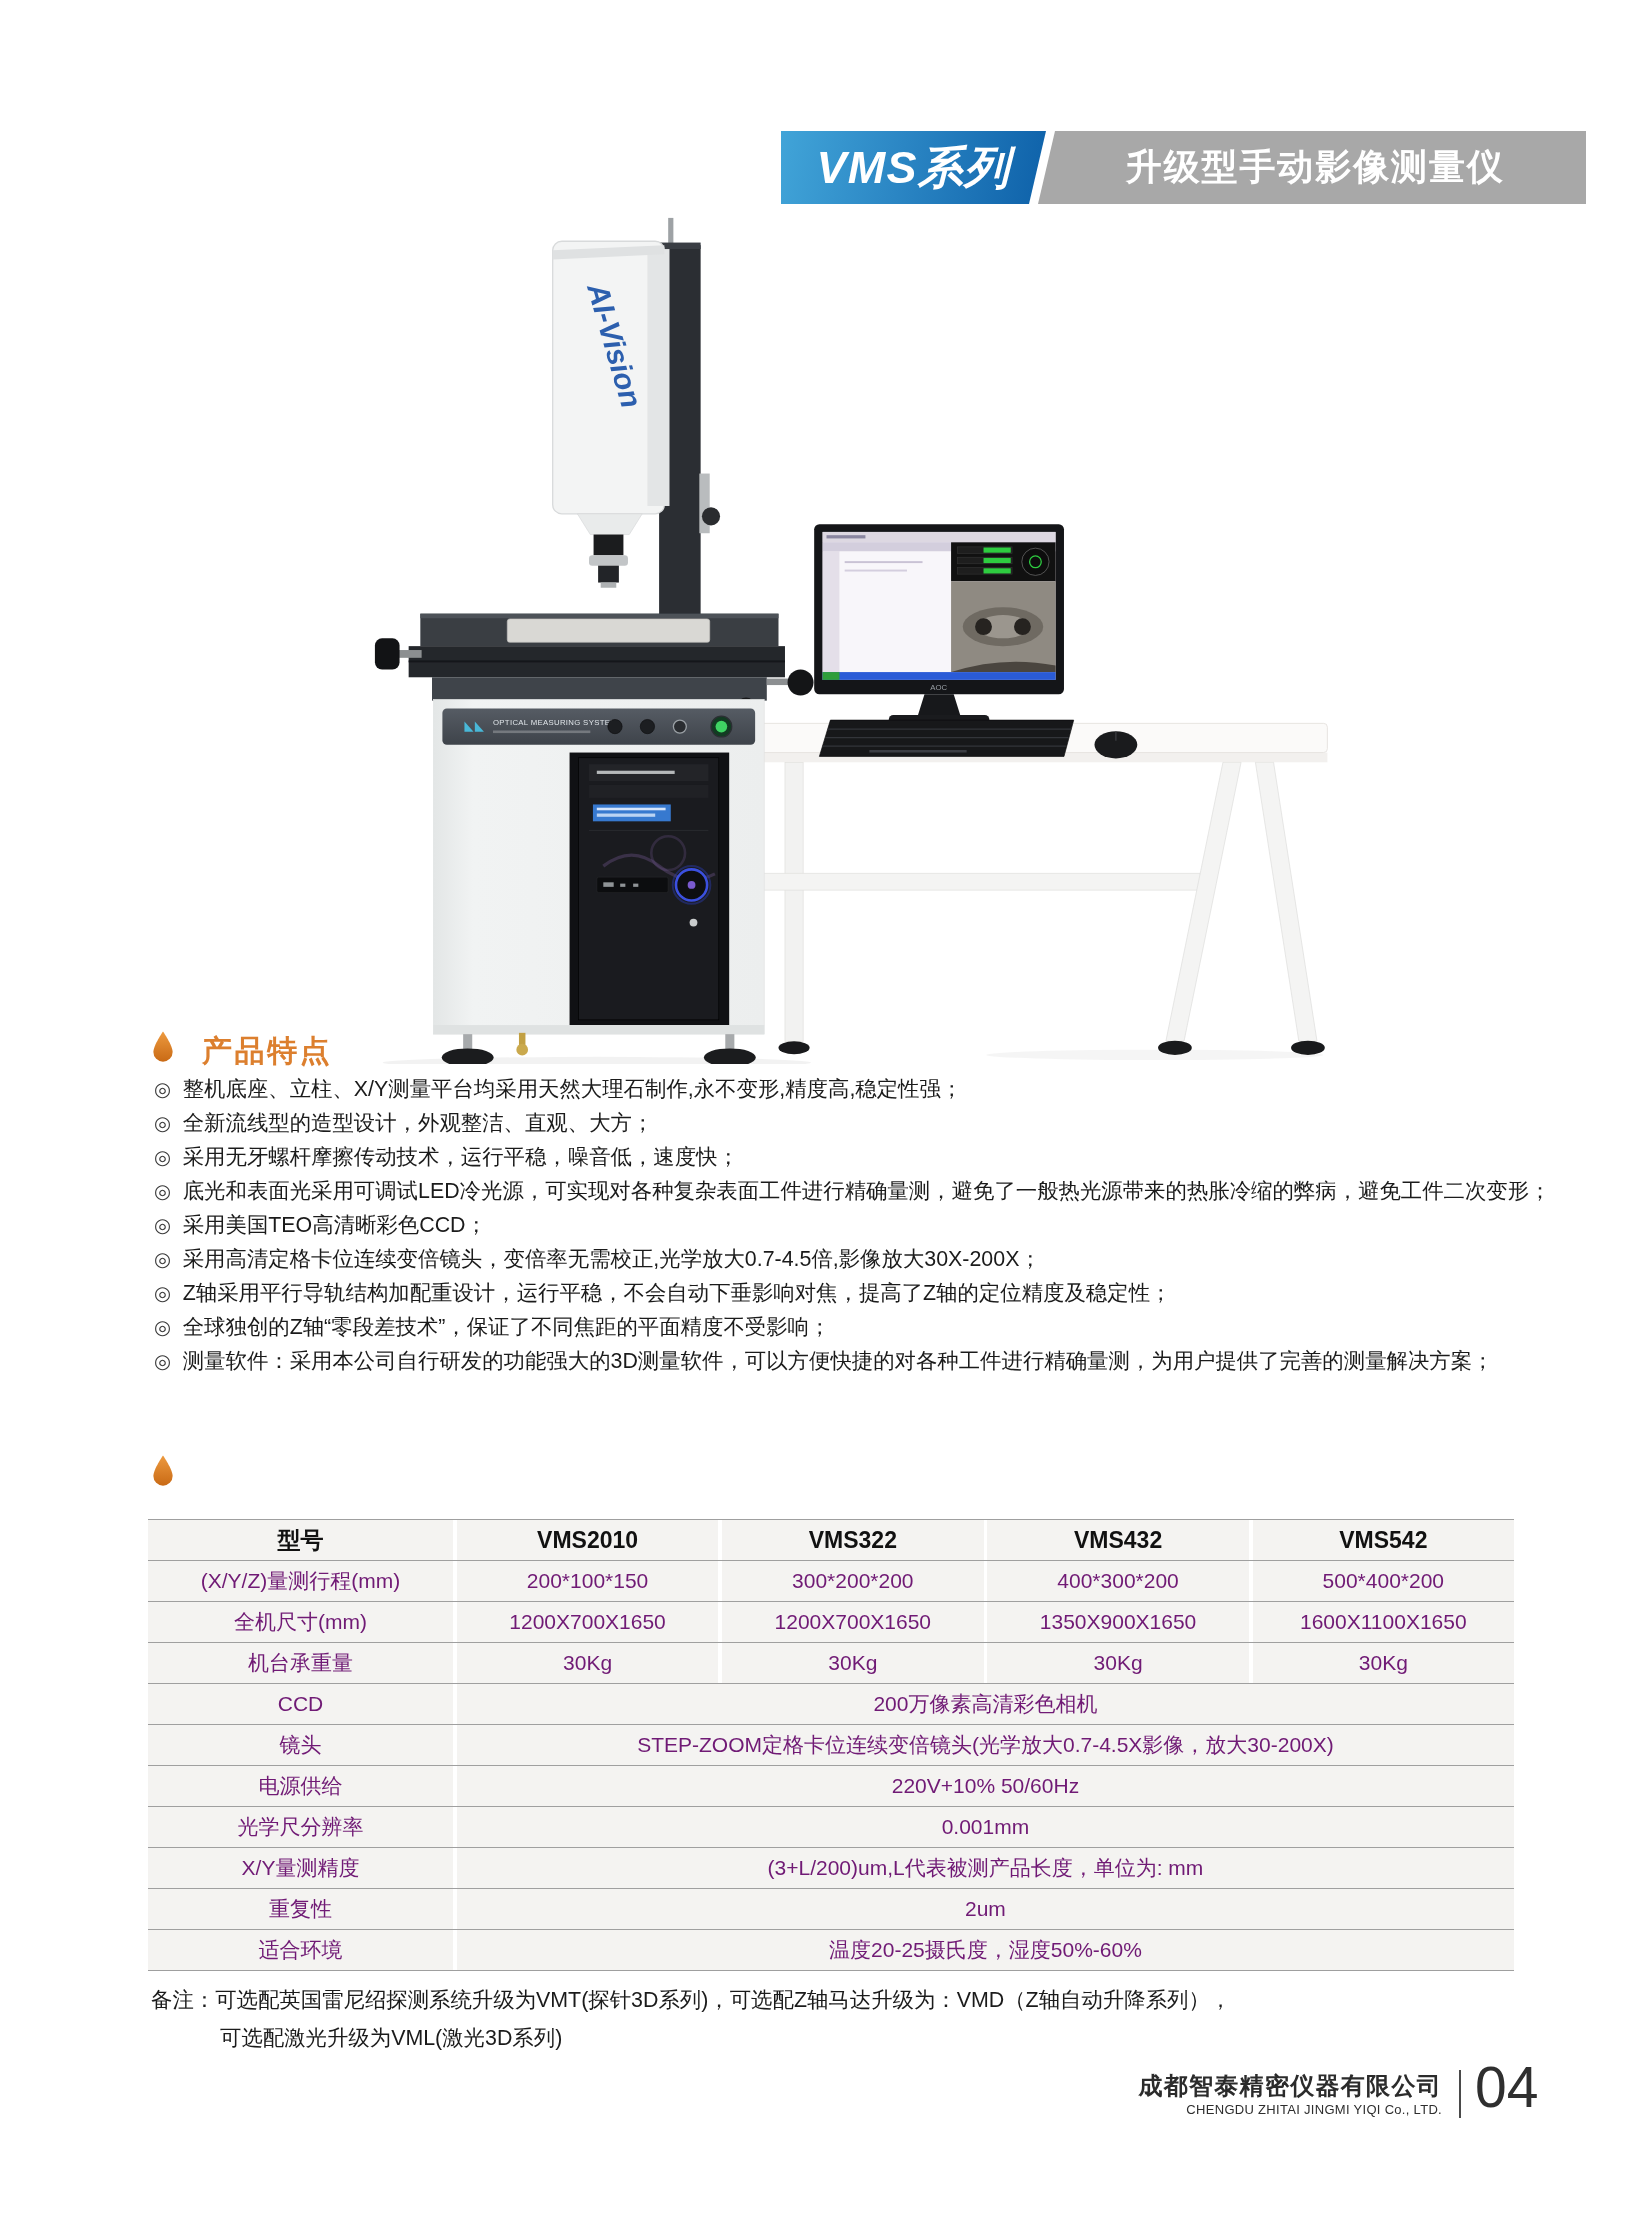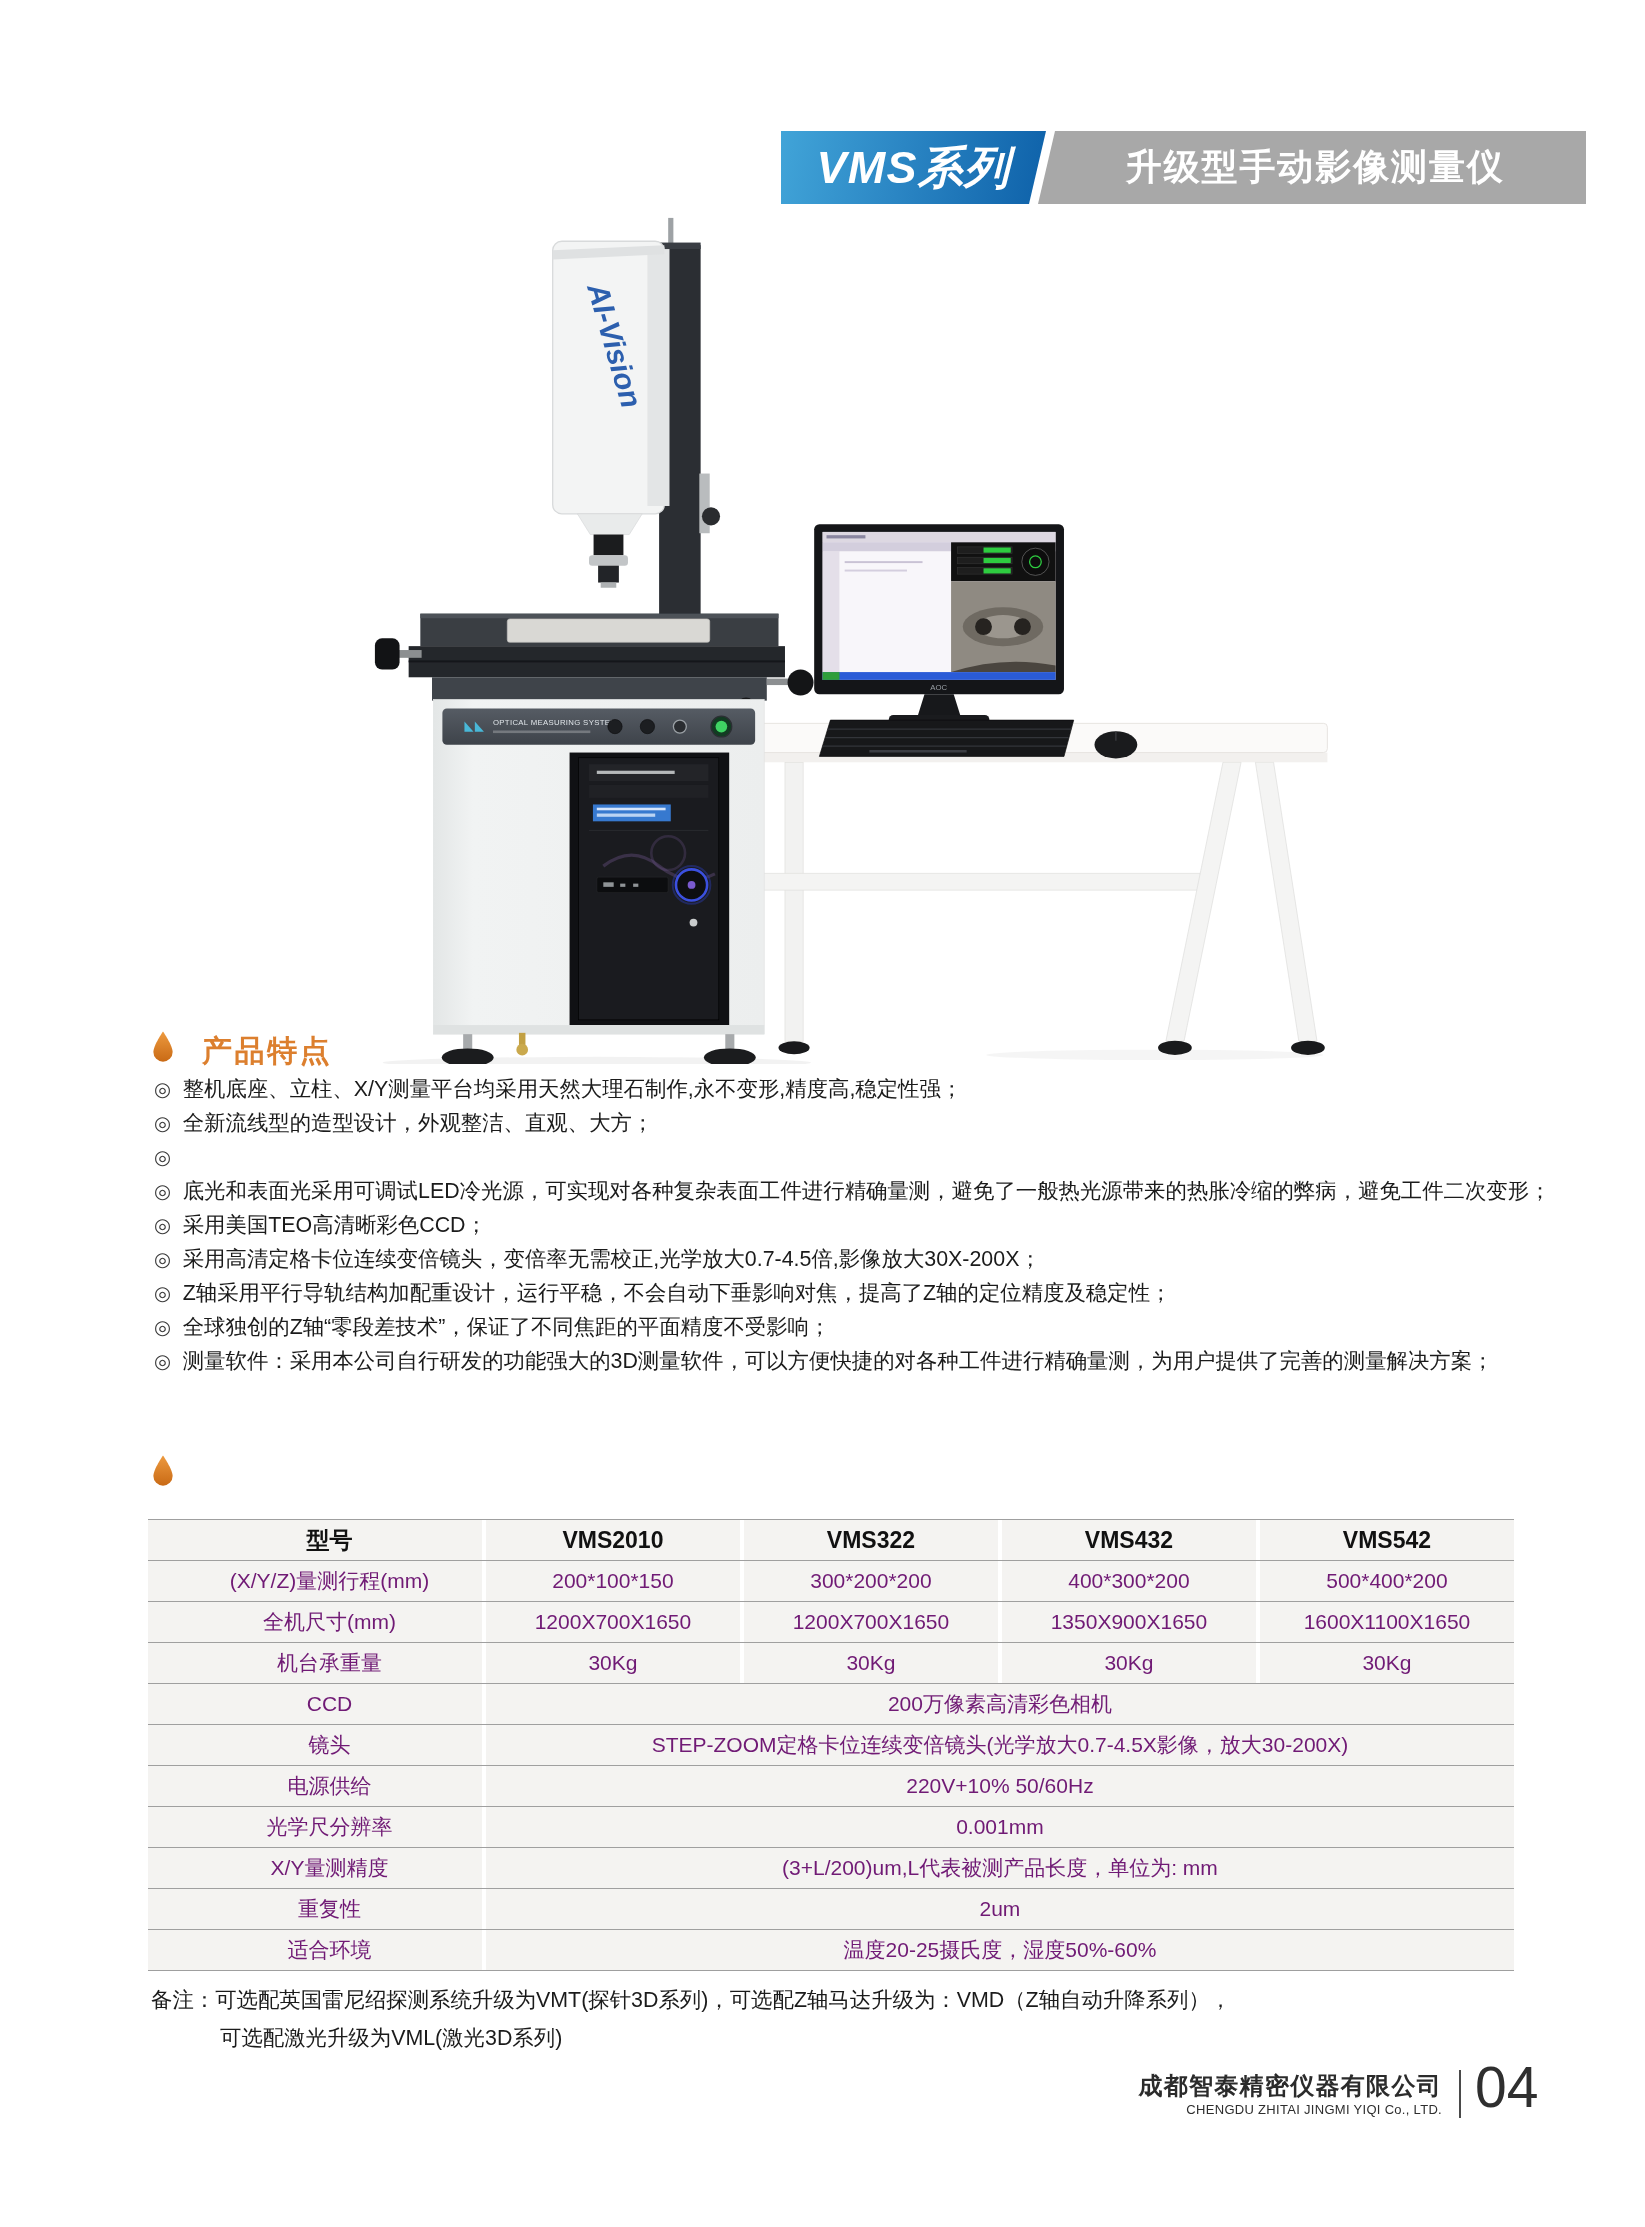--- a/index.html
+++ b/index.html
@@ -33,21 +33,21 @@
   .sec-head svg{display:block;}
   
   .features{position:absolute;left:154px;top:1072px;width:1421px;}
   .feat-li{display:flex;align-items:flex-start;gap:11.7px;line-height:34px;font-size:21.4px;color:#1b1b1b;}
   .feat-li .bl{color:#3a3a3a;font-size:19.5px;line-height:34px;}
   
   .spec-table{position:absolute;left:148px;top:1519px;width:1366px;border-top:1.9px solid #9f9f9f;}
   .spec-row{display:flex;gap:3.9px;border-bottom:1.9px solid #9f9f9f;height:40px;}
   .spec-cell{background:#f4f3f1;display:flex;align-items:center;justify-content:center;
     font-size:21px;color:#701a75;}
-  .spec-cell.lbl{width:305px;flex:none;padding-left:29px;}
+  .spec-cell.lbl{width:305px;flex:none;}
   .spec-cell.val{flex:1;}
   .spec-row.hd .spec-cell{font-weight:bold;font-size:23px;color:#111;}
   
   .note{position:absolute;left:151px;top:1981px;width:1395px;font-size:21.4px;line-height:38px;color:#1b1b1b;}
   .note .lbl{font-weight:normal;}
   .note .l2{padding-left:69px;}
   
   .foot-co{position:absolute;left:1012px;top:2072px;width:430px;text-align:right;}
   .foot-co .cn{font-size:24px;font-weight:bold;color:#2b2b2b;letter-spacing:1.3px;line-height:28.6px;}
   .foot-co .en{font-size:13px;color:#2e2e2e;letter-spacing:0.3px;line-height:18px;}
@@ -238,20 +238,21 @@
     <div class="feat-li">
         <span class="bl">◎</span>
         <span>整机底座、立柱、X/Y测量平台均采用天然大理石制作,永不变形,精度高,稳定性强；</span>
       </div>
     <div class="feat-li">
         <span class="bl">◎</span>
         <span>全新流线型的造型设计，外观整洁、直观、大方；</span>
       </div>
     <div class="feat-li">
         <span class="bl">◎</span>
+        <span>采用无牙螺杆摩擦传动技术，运行平稳，噪音低，速度快；</span>
       </div>
     <div class="feat-li">
         <span class="bl">◎</span>
         <span>底光和表面光采用可调试LED冷光源，可实现对各种复杂表面工件进行精确量测，避免了一般热光源带来的热胀冷缩的弊病，避免工件二次变形；</span>
       </div>
     <div class="feat-li">
         <span class="bl">◎</span>
         <span>采用美国TEO高清晰彩色CCD；</span>
       </div>
     <div class="feat-li">

